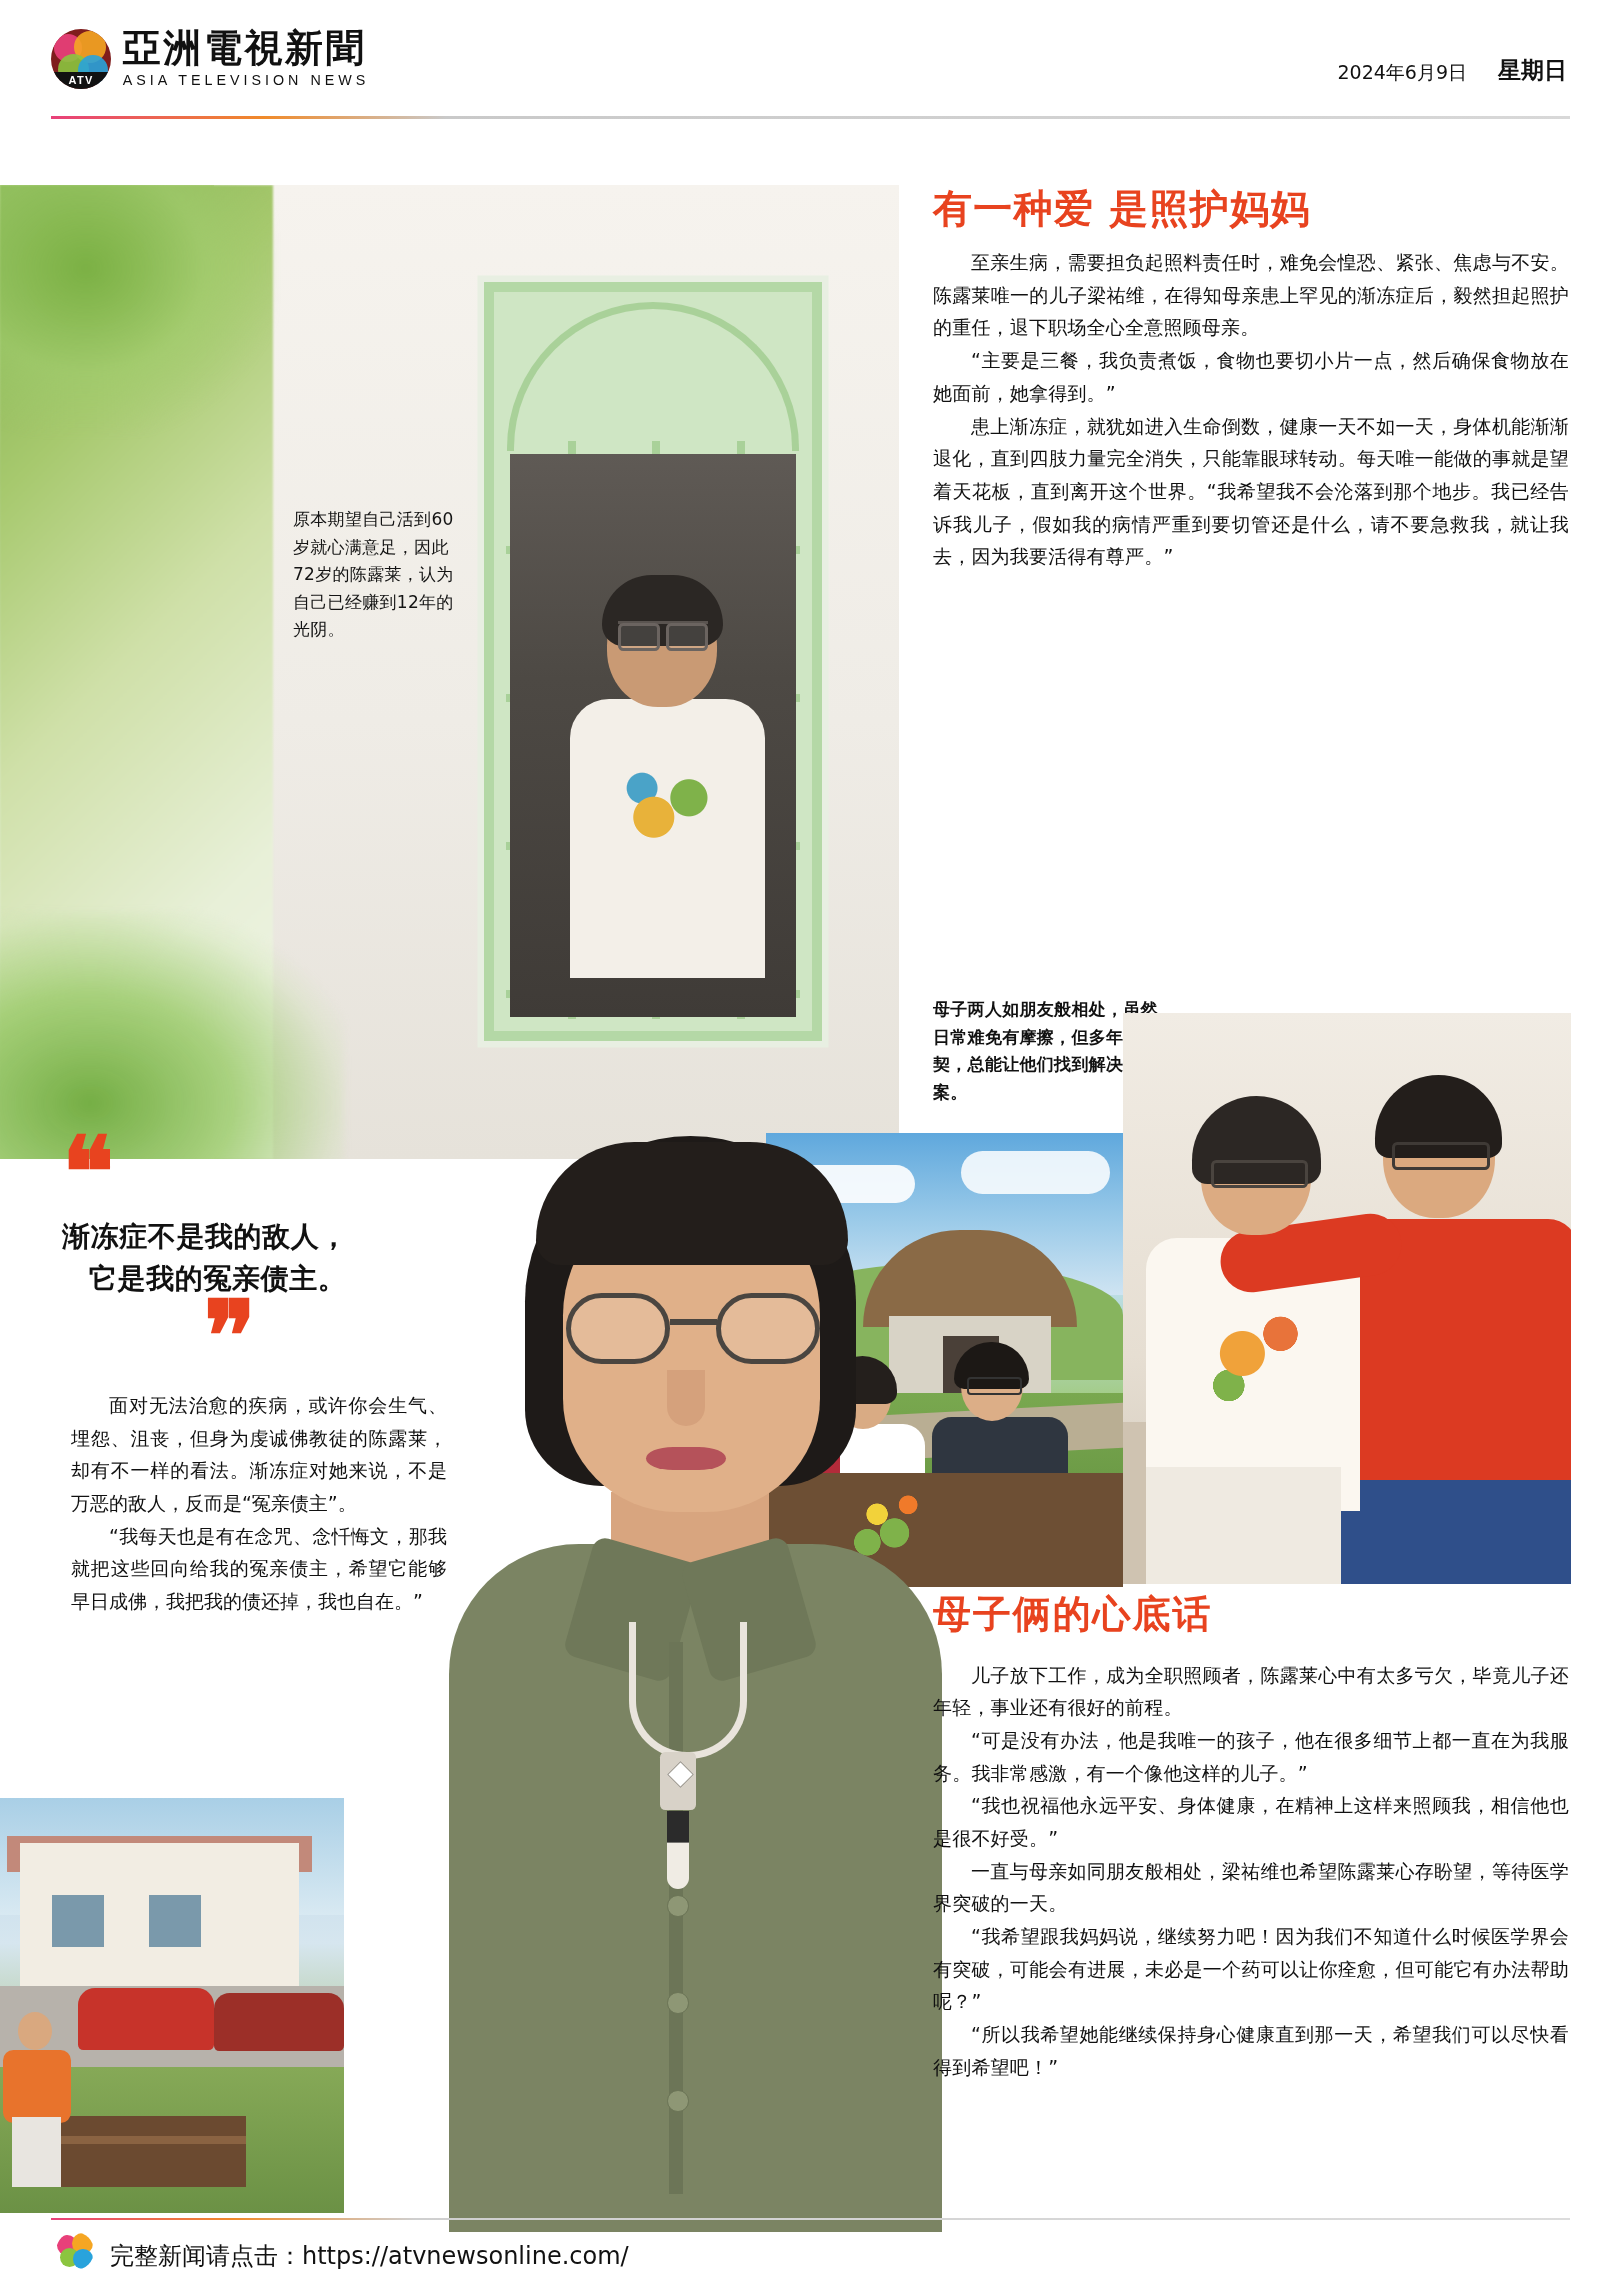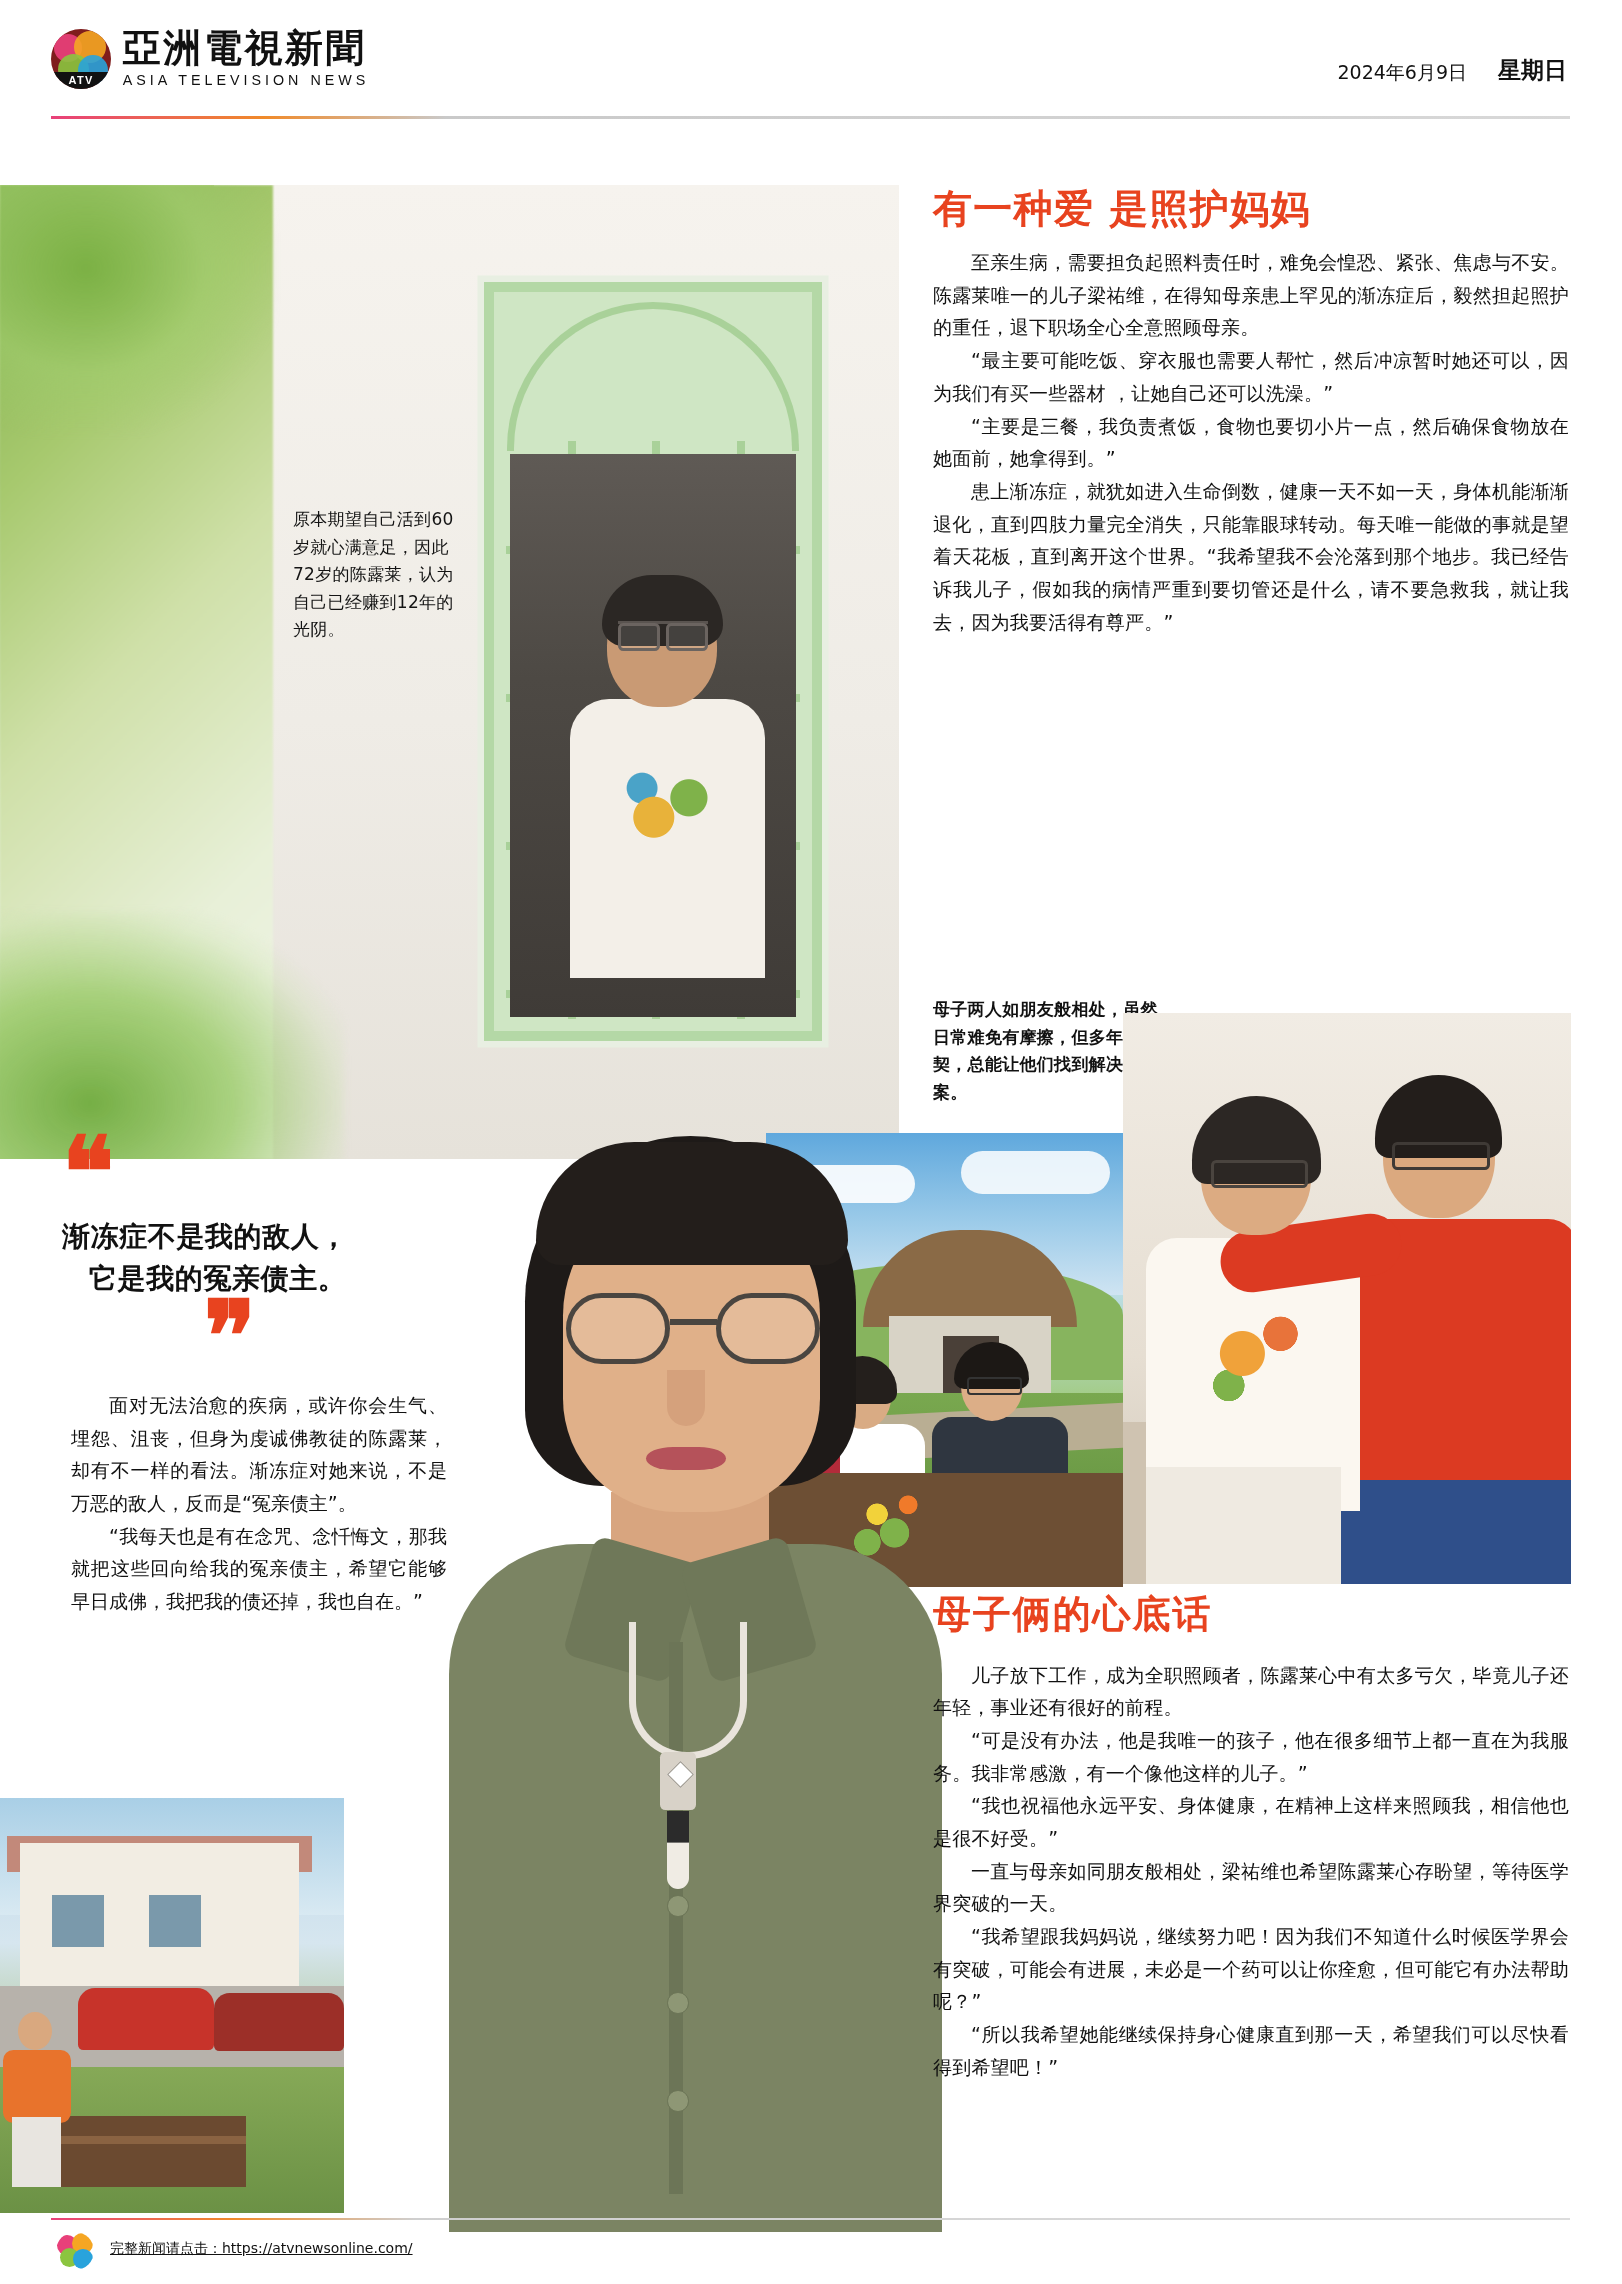--- a/index.html
+++ b/index.html
@@ -512,23 +512,22 @@
     width: 38px; height: 38px; border-radius: 50%;
     overflow: hidden;
   }
   .footer-logo .c1 { position:absolute; left:1.3px; top:3.2px; width:19.5px; height:19.5px; border-radius:50%; background:#e8407a;}
   .footer-logo .c2 { position:absolute; left:15.6px; top:1.3px; width:21px; height:21px; border-radius:50%; background:#f5a623;}
   .footer-logo .c3 { position:absolute; left:3.9px; top:15.6px; width:19.5px; height:19.5px; border-radius:50%; background:#8bc53f;}
   .footer-logo .c4 { position:absolute; left:17px; top:17px; width:19.5px; height:19.5px; border-radius:50%; background:#29a3dc;}
   .footer-text {
     position: absolute; left: 110px; top: 26px;
     font-family: "DejaVu Sans", sans-serif;
-    font-size: 14px;
-    color: #111;
-    text-decoration: underline;
+    font-size: 24px;
+    color: #111;
   }
   .footer-text a { color: #111; text-decoration: none; }
 </style>
 </head>
 <body>
 
 <div class="masthead">
   <div class="logo-wrap">
     <div class="logo-mark">
       <div class="b1"></div>
@@ -575,21 +574,20 @@
   <div class="pw-leaf-tl"></div>
   <div class="pw-leaf-bl"></div>
 </div>
 
 <div class="caption-window">原本期望自己活到60岁就心满意足，因此72岁的陈露莱，认为自己已经赚到12年的光阴。</div>
 
 <div class="col-right">
   <h1 class="headline">有一种爱 是照护妈妈</h1>
   <div class="bodytext">
     <p>至亲生病，需要担负起照料责任时，难免会惶恐、紧张、焦虑与不安。陈露莱唯一的儿子梁祐维，在得知母亲患上罕见的渐冻症后，毅然担起照护的重任，退下职场全心全意照顾母亲。</p>
-    <p>“最主要可能吃饭、穿衣服也需要人帮忙，然后冲凉暂时她还可以，因为我们有买一些器材 ，让她自己还可以洗澡。”</p>
     <p>“主要是三餐，我负责煮饭，食物也要切小片一点，然后确保食物放在她面前，她拿得到。”</p>
     <p>患上渐冻症，就犹如进入生命倒数，健康一天不如一天，身体机能渐渐退化，直到四肢力量完全消失，只能靠眼球转动。每天唯一能做的事就是望着天花板，直到离开这个世界。“我希望我不会沦落到那个地步。我已经告诉我儿子，假如我的病情严重到要切管还是什么，请不要急救我，就让我去，因为我要活得有尊严。”</p>
   </div>
 </div>
 
 <div class="caption-pair">母子两人如朋友般相处，虽然日常难免有摩擦，但多年的默契，总能让他们找到解决方案。</div>
 
 <div class="photo-farm">
   <div class="pf-sky"></div>
   <div class="pf-cloud1"></div>

